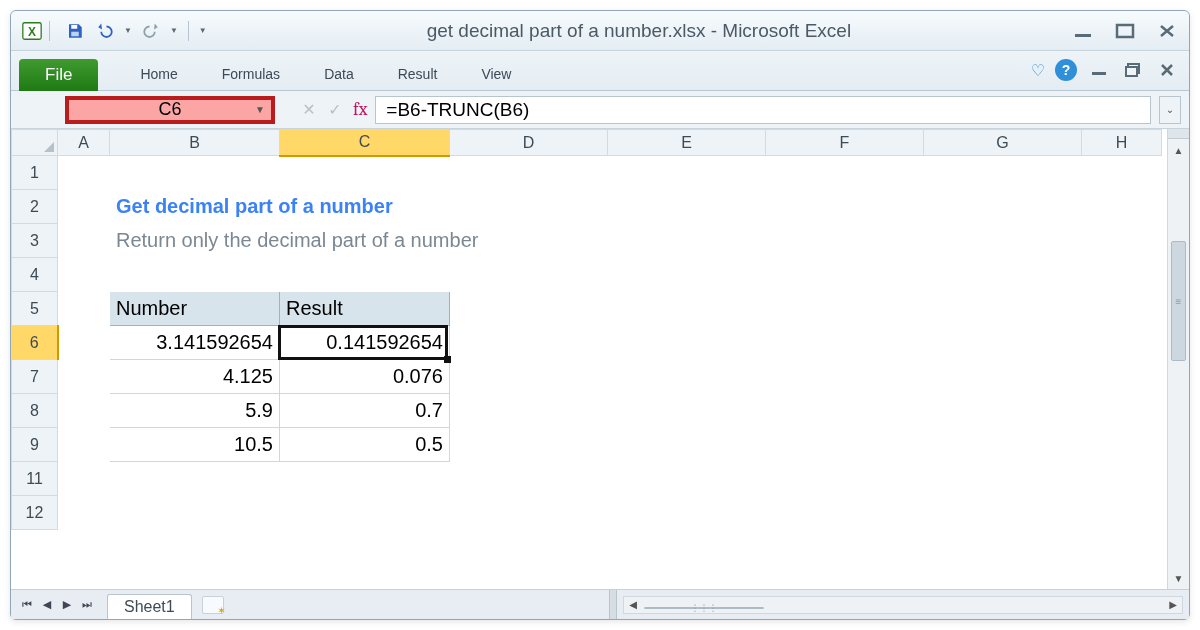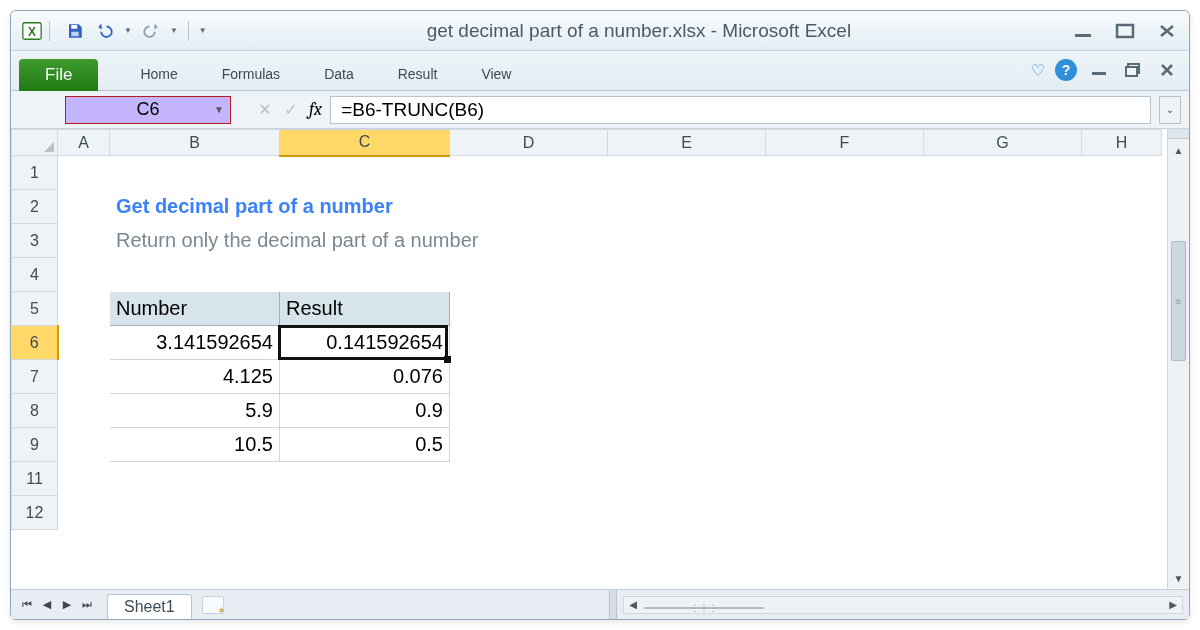--- a/index.html
+++ b/index.html
@@ -37,25 +37,25 @@
   }
   .rtab { font-size:14px; color:#3b4a56; padding: 8px 22px; cursor:pointer; }
   .ribbon-right { position:absolute; right:10px; top:8px; display:flex; gap:10px; align-items:center; }
   .help-badge { width:22px;height:22px;border-radius:50%;background:#2f8fd8;color:#fff;display:flex;align-items:center;justify-content:center;font-size:14px;font-weight:bold;}
   
   .fbar-row {
     height: 38px; display:flex; align-items:center; border-bottom:1px solid #c8d3db;
     background:#eef3f7; padding: 0 8px; gap:8px;
   }
   .corner-pad { width:38px; }
-  .namebox { width:166px; height:28px; background:#c4b5fd; border:1px solid #b91c1c;
+  .namebox { width:210px; height:28px; background:#fca5a5; border:4px solid #b91c1c;
     display:flex; align-items:center; justify-content:center; font-size:18px; position:relative; }
   .namebox .drop { position:absolute; right:6px; font-size:10px; color:#555; }
   .fx-btns { display:flex; align-items:center; gap:10px; margin-left:18px; }
-  .fx-icon { font-style: italic; font-family: "Cambria", serif; font-size:18px; color:#000000; }
+  .fx-icon { font-family: "Cambria", serif; font-size:18px; color:#be185d; }
   .formula-input { flex:1; height:28px; background:#fff; border:1px solid #b8c5cf;
     display:flex; align-items:center; padding:5px 10px; font-size:19px; font-family:"Calibri","Segoe UI",sans-serif;}
   .fbar-expand { width:22px; height:28px; border:1px solid #b8c5cf; background:#eef3f7;
     display:flex;align-items:center;justify-content:center;font-size:10px;color:#555;cursor:pointer;}
   
   .gridwrap { flex:1; display:flex; overflow:hidden; position:relative; }
   .grid { flex:1; position:relative; background:#fff; font-family:"Calibri","Segoe UI",sans-serif;}
   table.sheet { border-collapse: collapse; table-layout: fixed; }
   .colhead th {
     background:#eef3f7; border:1px solid #d2dbe2; font-weight:normal; font-size:16px;
@@ -324,21 +324,21 @@
               <td class="cell"></td>
               <td class="cell"></td>
               <td class="cell"></td>
               <td class="cell"></td>
             </tr>
 
         <tr>
               <td class="rowhead">8</td>
           <td class="cell"></td>
           <td class="cell data-cell">5.9</td>
-          <td class="cell data-cell">0.9</td>
+          <td class="cell data-cell">0.7</td>
           <td class="cell"></td>
               <td class="cell"></td>
               <td class="cell"></td>
               <td class="cell"></td>
               <td class="cell"></td>
             </tr>
 
         <tr>
               <td class="rowhead">9</td>
           <td class="cell"></td>

